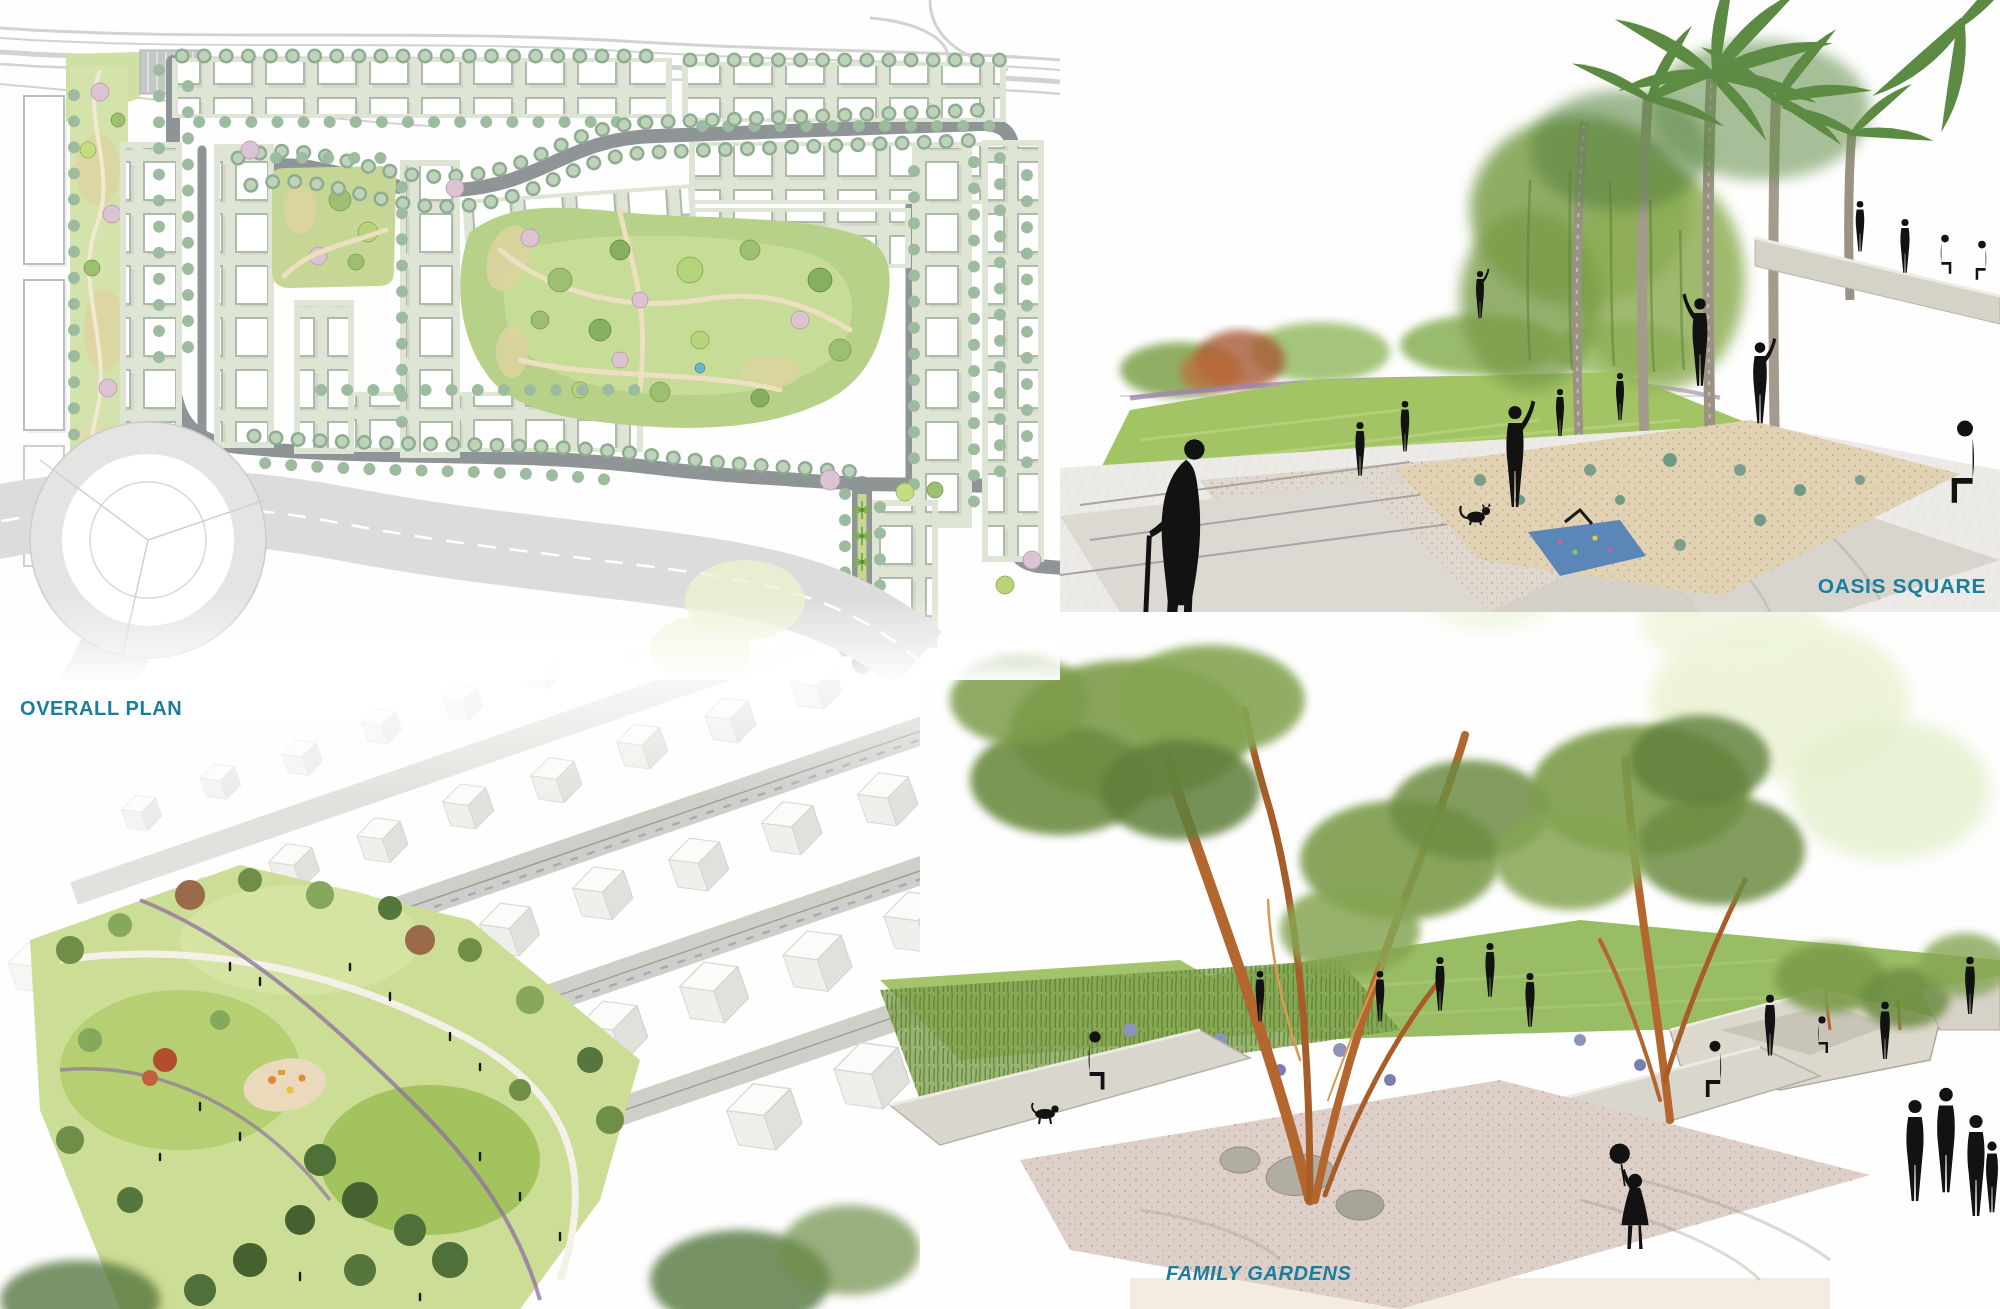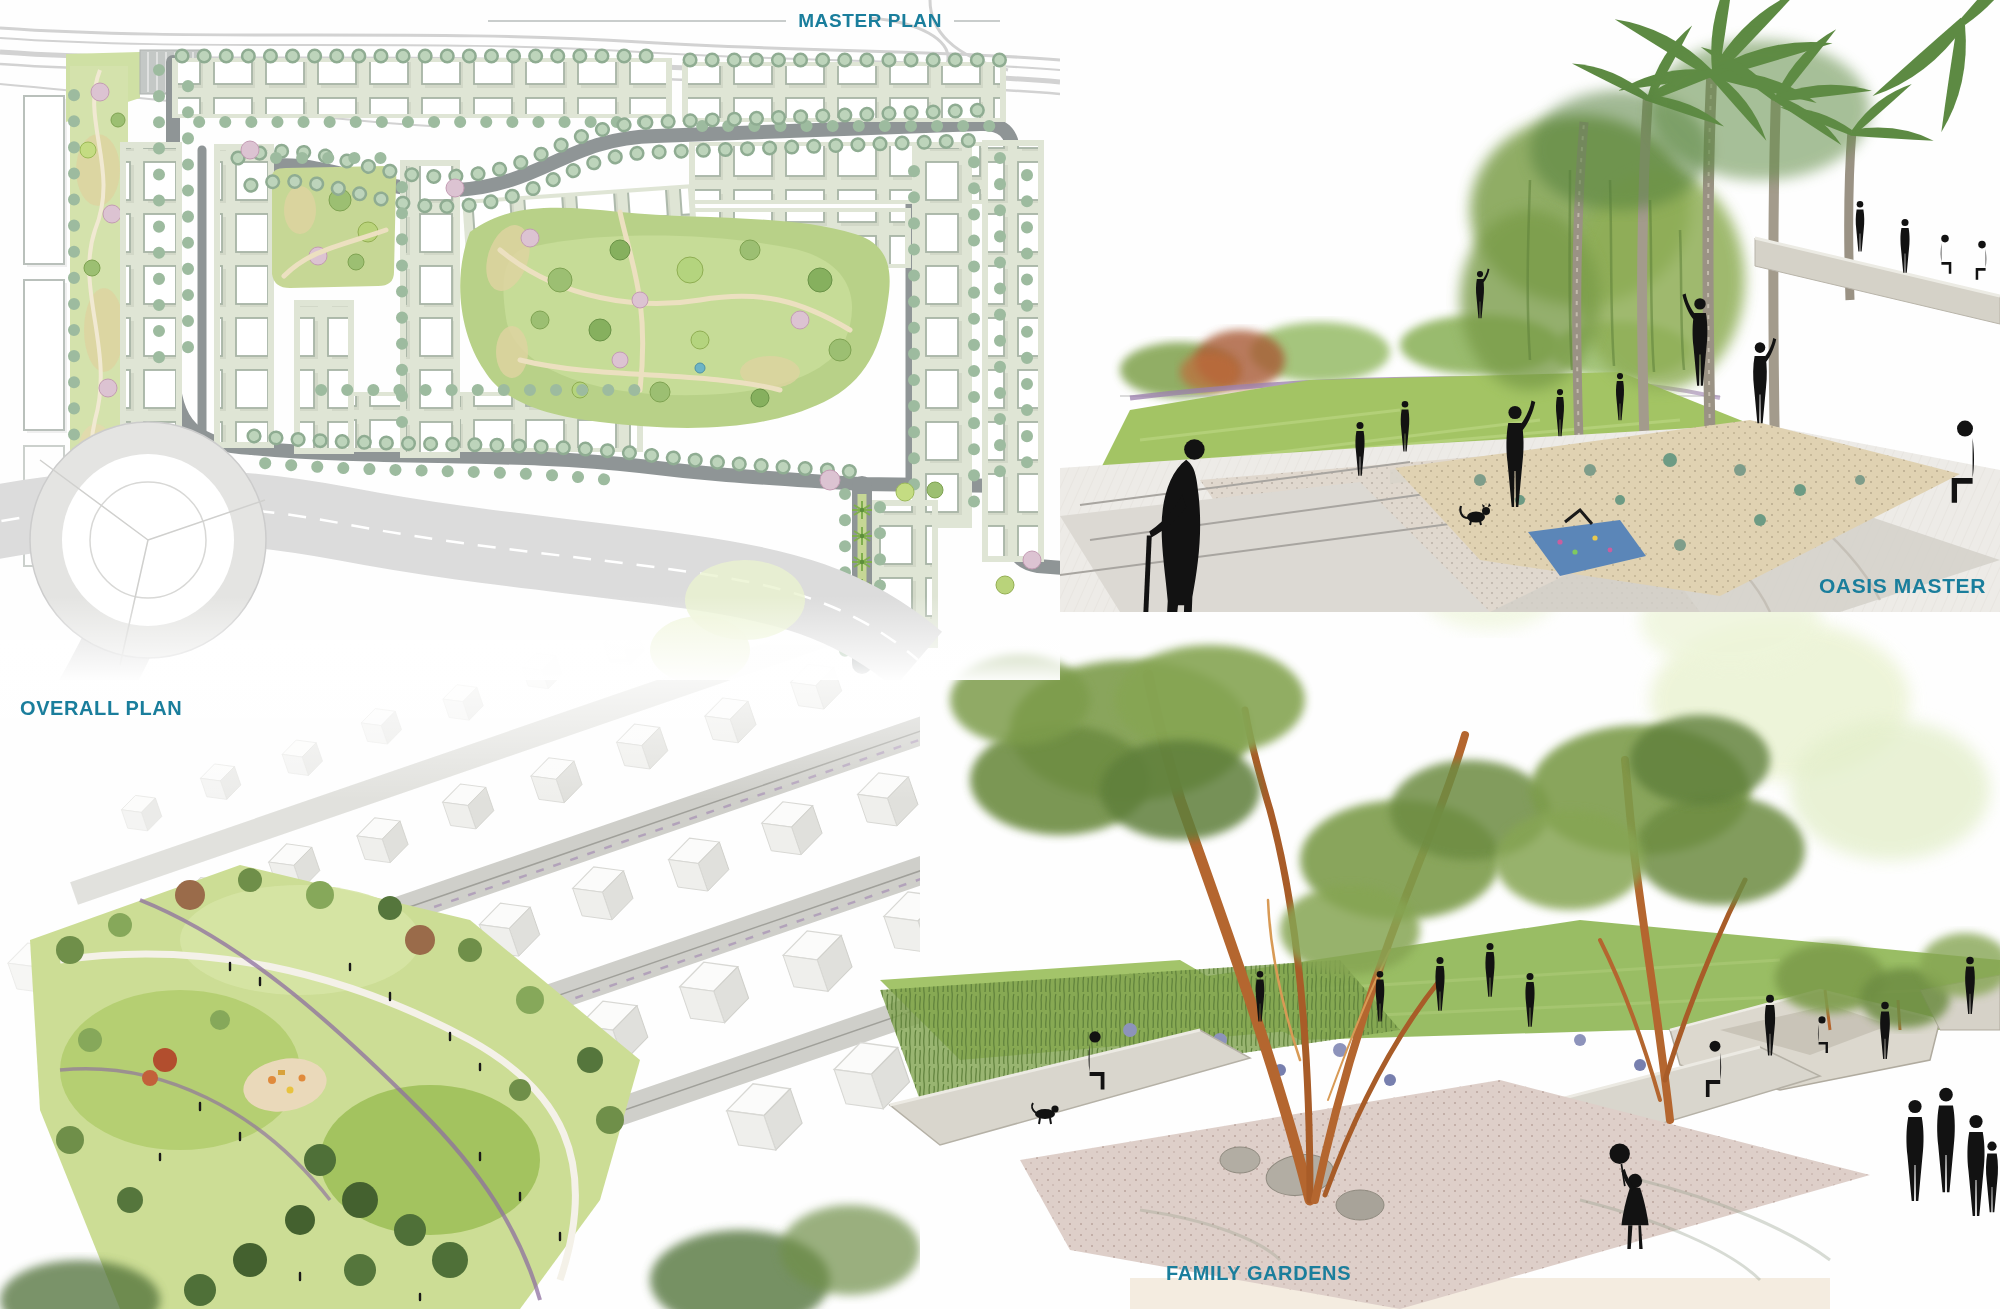--- a/index.html
+++ b/index.html
@@ -10,21 +10,21 @@
   #svg-family{left:880px;top:560px;z-index:2;}
   #svg-oasis{left:1060px;top:0;z-index:3;}
   #svg-master{left:0;top:0;z-index:4;}
   .caption{position:absolute;z-index:10;color:#1a7e9c;font-weight:bold;letter-spacing:.6px;white-space:nowrap;}
   #cap-master{left:488px;top:10px;width:512px;display:flex;align-items:center;gap:12px;font-size:19px;}
   #cap-master .rule{height:2px;background:#c9cdcc;}
   #cap-master .r1{flex:1;}
   #cap-master .r2{width:46px;}
   #cap-oasis{right:14px;top:574px;font-size:21px;}
   #cap-overall{left:20px;top:697px;font-size:20px;}
-  #cap-family{left:1166px;top:1262px;font-size:20px;}
+  #cap-family{left:1166px;top:1262px;font-size:20px;font-style:italic;}
 </style>
 </head>
 <body>
 
 <div class="board">
 
   <svg id="svg-master" class="panel-svg" width="1060" height="680" viewBox="0 0 1060 680" role="img" aria-label="Site master plan drawing: residential blocks of white houses on tree-lined streets around a central park, linear green medians, a roundabout and curving arterial highway">
     <defs>
       <pattern id="hrow" patternUnits="userSpaceOnUse" width="52" height="46">
         <rect x="9" y="10" width="38" height="32" fill="#000" opacity="0.06"></rect>
@@ -706,27 +706,22 @@
       <use href="#fpstand" transform="translate(500,442) scale(0.75)"></use>
       <use href="#fpstand" transform="translate(650,446) scale(0.8)"></use>
       <use href="#fpstand" transform="translate(380,442) scale(0.75)"></use>
       <use href="#fpstand" transform="translate(890,472) scale(0.9)"></use>
       <use href="#fpsit" transform="translate(942,482) scale(0.85)"></use>
       <use href="#fpstand" transform="translate(1005,477) scale(0.85)"></use>
       <use href="#fpstand" transform="translate(1090,432) scale(0.85)"></use>
     </g>
   </svg>
 
-  <div id="cap-master" class="caption">
-    <span class="rule r1"></span>
-    <span>MASTER PLAN</span>
-    <span class="rule r2"></span>
-  </div>
   <div id="cap-oasis" class="caption">
-    <span>OASIS MASTER</span>
+    <span>OASIS SQUARE</span>
   </div>
   <div id="cap-overall" class="caption">
     <span>OVERALL PLAN</span>
   </div>
   <div id="cap-family" class="caption">
     <span>FAMILY GARDENS</span>
   </div>
 
 </div>
 

